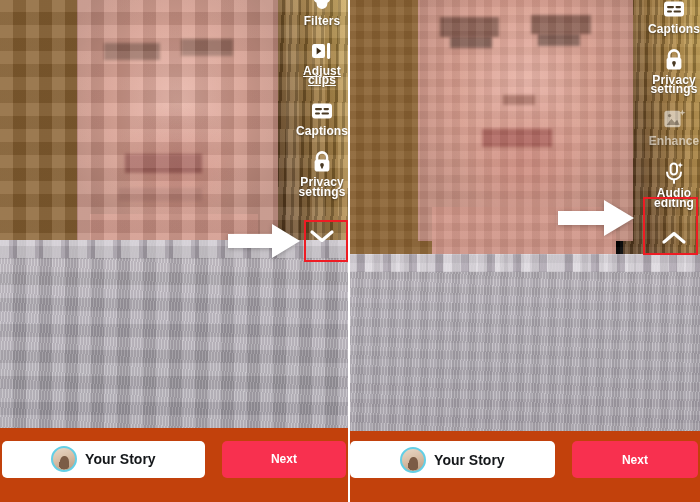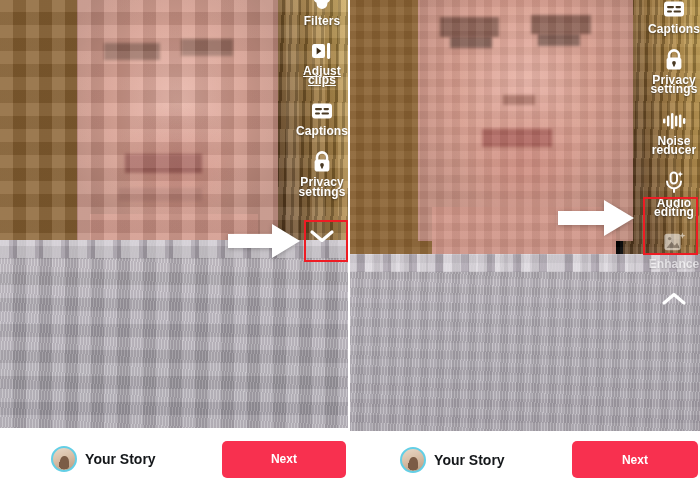--- a/index.html
+++ b/index.html
@@ -147,21 +147,21 @@
   
   .arrow {
     position: absolute;
     z-index: 7;
     filter: drop-shadow(0 1px 2px rgba(0,0,0,.25));
   }
 
   
   .bottombar {
     position: absolute; left: 0; right: 0; bottom: 0;
-    background: #ffffff;
+    background: #c2410c;
     display: flex; align-items: center;
     gap: 17px;
     padding: 0 2px;
   }
   .panel.left  .bottombar { height: 74px; padding-bottom: 12px; }
   .panel.right .bottombar { height: 71px; padding-bottom: 14px; }
 
   .story-btn {
     flex: 1 1 auto;
     height: 37px;
@@ -352,61 +352,47 @@
               <path d="M6 10 V7.4 A5 5 0 0 1 16 7.4 V10" fill="none" stroke="#fff" stroke-width="2.6"></path>
               <rect x="3.6" y="9.6" width="14.8" height="12" rx="2.8"></rect>
               <circle cx="11" cy="15" r="1.9" fill="#4a3a24"></circle>
               <rect x="10.1" y="15" width="1.8" height="3.6" rx=".9" fill="#4a3a24"></rect>
             </svg>
           </span>
           <span class="lbl">Privacy</span>
           <span class="lbl" style="margin-top:0;">settings</span>
         </div>
 
-        <div class="tool" style="margin-top:13px;">
-          <span class="ico">
-            <svg width="26" height="22" viewBox="0 0 26 22" fill="#fff">
-              <rect x="2" y="8.5" width="2.4" height="5" rx="1.2"></rect>
-              <rect x="6" y="5.5" width="2.4" height="11" rx="1.2"></rect>
-              <rect x="10" y="3" width="2.4" height="16" rx="1.2"></rect>
-              <rect x="14" y="5.5" width="2.4" height="11" rx="1.2"></rect>
-              <rect x="18" y="4.5" width="2.4" height="13" rx="1.2"></rect>
-              <rect x="22" y="8" width="2.4" height="6" rx="1.2"></rect>
-            </svg>
-          </span>
-          <span class="lbl">Noise</span>
-          <span class="lbl" style="margin-top:0;">reducer</span>
-        </div>
-
-        <div class="tool" style="margin-top:14px;">
-          <span class="ico">
-            <svg width="24" height="25" viewBox="0 0 24 25" fill="none">
-              <rect x="8.6" y="2.4" width="6.4" height="11" rx="3.2" stroke="#fff" stroke-width="2"></rect>
-              <path d="M5 11.4 a7 7 0 0 0 14 0" stroke="#fff" stroke-width="2" stroke-linecap="round"></path>
-              <path d="M12 18.4 V22" stroke="#fff" stroke-width="2" stroke-linecap="round"></path>
-              <path d="M18.2 1.2 l.8 2.1 2.1.8 -2.1.8 -.8 2.1 -.8-2.1 -2.1-.8 2.1-.8 Z" fill="#fff"></path>
-            </svg>
-          </span>
-          <span class="lbl">Audio</span>
-          <span class="lbl" style="margin-top:0;">editing</span>
-        </div>
 
         <div class="tool dim" style="margin-top:13px;">
           <span class="ico">
             <svg width="25" height="23" viewBox="0 0 25 23" fill="#fff">
               <path d="M2.4 4.4 a2.6 2.6 0 0 1 2.6-2.6 h11 a2.6 2.6 0 0 1 2.6 2.6 v11.2
                        a2.6 2.6 0 0 1-2.6 2.6 h-11 a2.6 2.6 0 0 1-2.6-2.6 Z"></path>
               <path d="M4.6 16 L9.4 9.8 L12.6 13.6 L15.2 10.8 L17.6 16 Z" fill="#8d8d92"></path>
               <circle cx="7.6" cy="6.6" r="1.7" fill="#8d8d92"></circle>
               <path d="M20.4 0.6 l.85 2.25 2.25.85 -2.25.85 -.85 2.25 -.85-2.25 -2.25-.85 2.25-.85 Z"></path>
             </svg>
           </span>
           <span class="lbl">Enhance</span>
         </div>
 
+        <div class="tool" style="margin-top:14px;">
+          <span class="ico">
+            <svg width="24" height="25" viewBox="0 0 24 25" fill="none">
+              <rect x="8.6" y="2.4" width="6.4" height="11" rx="3.2" stroke="#fff" stroke-width="2"></rect>
+              <path d="M5 11.4 a7 7 0 0 0 14 0" stroke="#fff" stroke-width="2" stroke-linecap="round"></path>
+              <path d="M12 18.4 V22" stroke="#fff" stroke-width="2" stroke-linecap="round"></path>
+              <path d="M18.2 1.2 l.8 2.1 2.1.8 -2.1.8 -.8 2.1 -.8-2.1 -2.1-.8 2.1-.8 Z" fill="#fff"></path>
+            </svg>
+          </span>
+          <span class="lbl">Audio</span>
+          <span class="lbl" style="margin-top:0;">editing</span>
+        </div>
+
         <div class="chev" style="margin-top:16px;height:32px;">
           <span>
             <svg width="26" height="16" viewBox="0 0 26 16">
               <path d="M3 12 L13 3.6 L23 12" fill="none" stroke="#fff" stroke-width="3.2" stroke-linecap="round" stroke-linejoin="round"></path>
             </svg>
           </span>
         </div>
       </div>
 
       <div class="redbox" style="left:295px;top:197px;width:55px;height:58px;"></div>

